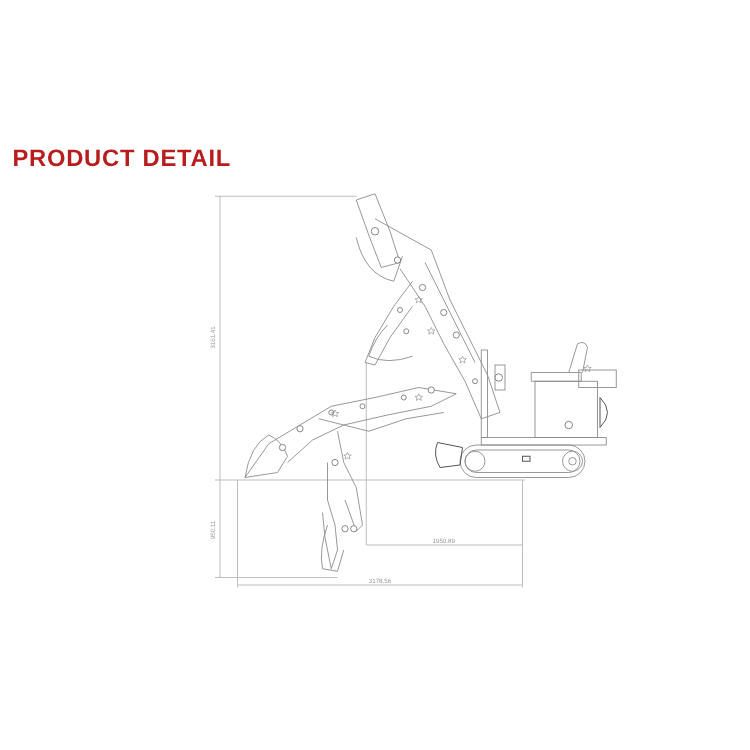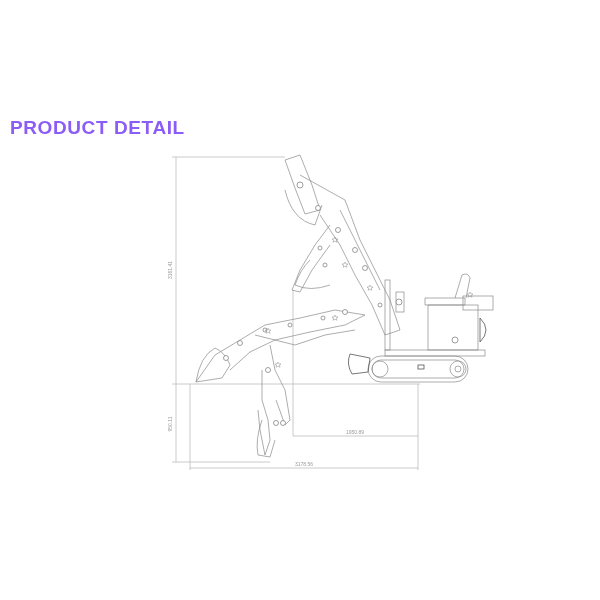--- a/index.html
+++ b/index.html
@@ -1,20 +1,20 @@
 <!DOCTYPE html>
 <html><head>
 <meta charset="utf-8">
 <style>
   html, body { margin:0; padding:0; background:#ffffff; }
   body { width:600px; height:600px; position:relative; overflow:hidden; font-family:"Liberation Sans", sans-serif; }
   .title {
     position:absolute; left:10px; top:117px;
     font-family:"Liberation Sans", sans-serif; font-weight:bold;
-    font-size:19px; letter-spacing:0.6px; color:#8b5cf6;
+    font-size:19px; letter-spacing:0.6px; color:#b91c1c;
   }
   svg.drawing { position:absolute; left:0; top:0; width:600px; height:600px; }
   .dim { font-family:"Liberation Sans", sans-serif; font-size:5px; fill:#9a9a9a; }
   .ln { stroke:#bdbdbd; stroke-width:0.8; fill:none; }
   .part { stroke:#8a8a8a; stroke-width:0.7; fill:none; }
   .partd { stroke:#555; stroke-width:0.8; fill:none; }
   .pin { stroke:#777; stroke-width:0.7; fill:#fff; }
   .star { fill:none; stroke:#888; stroke-width:0.5; }
 </style>
 </head>

